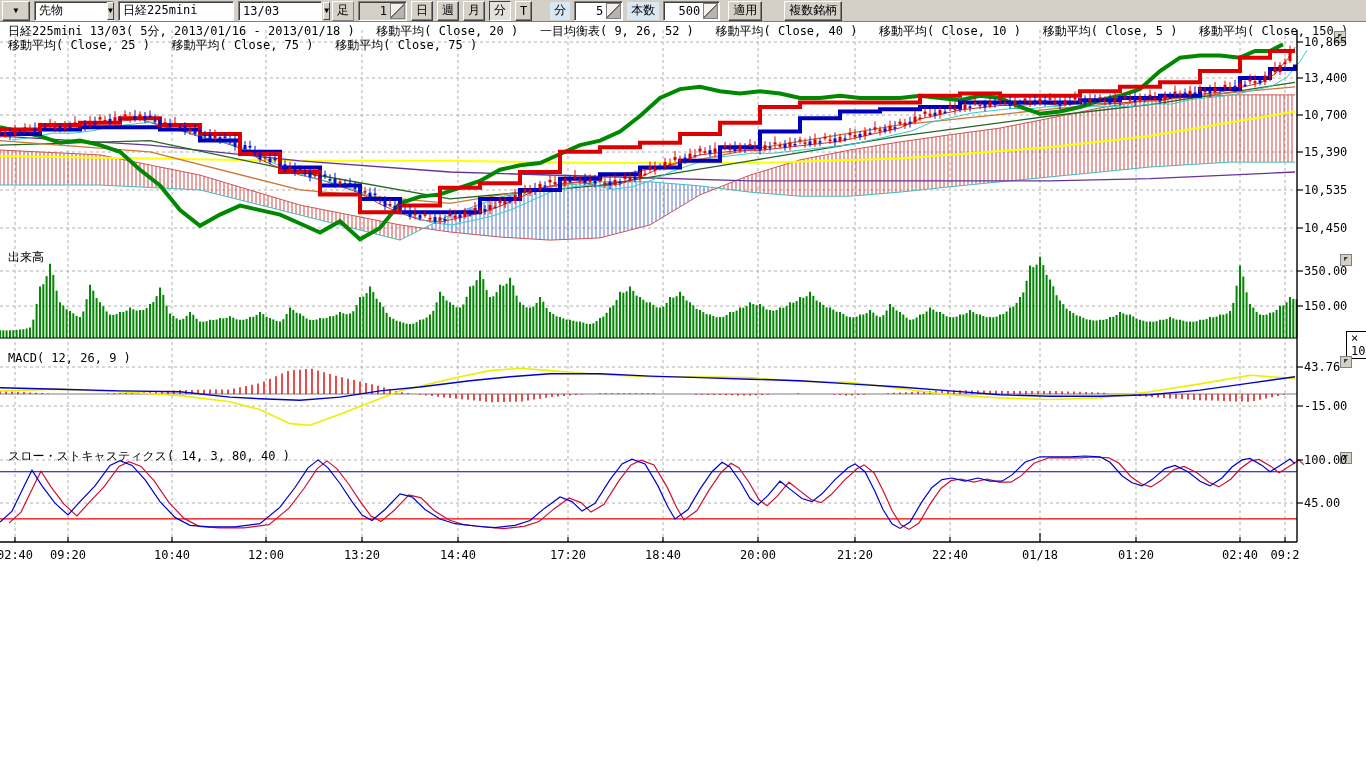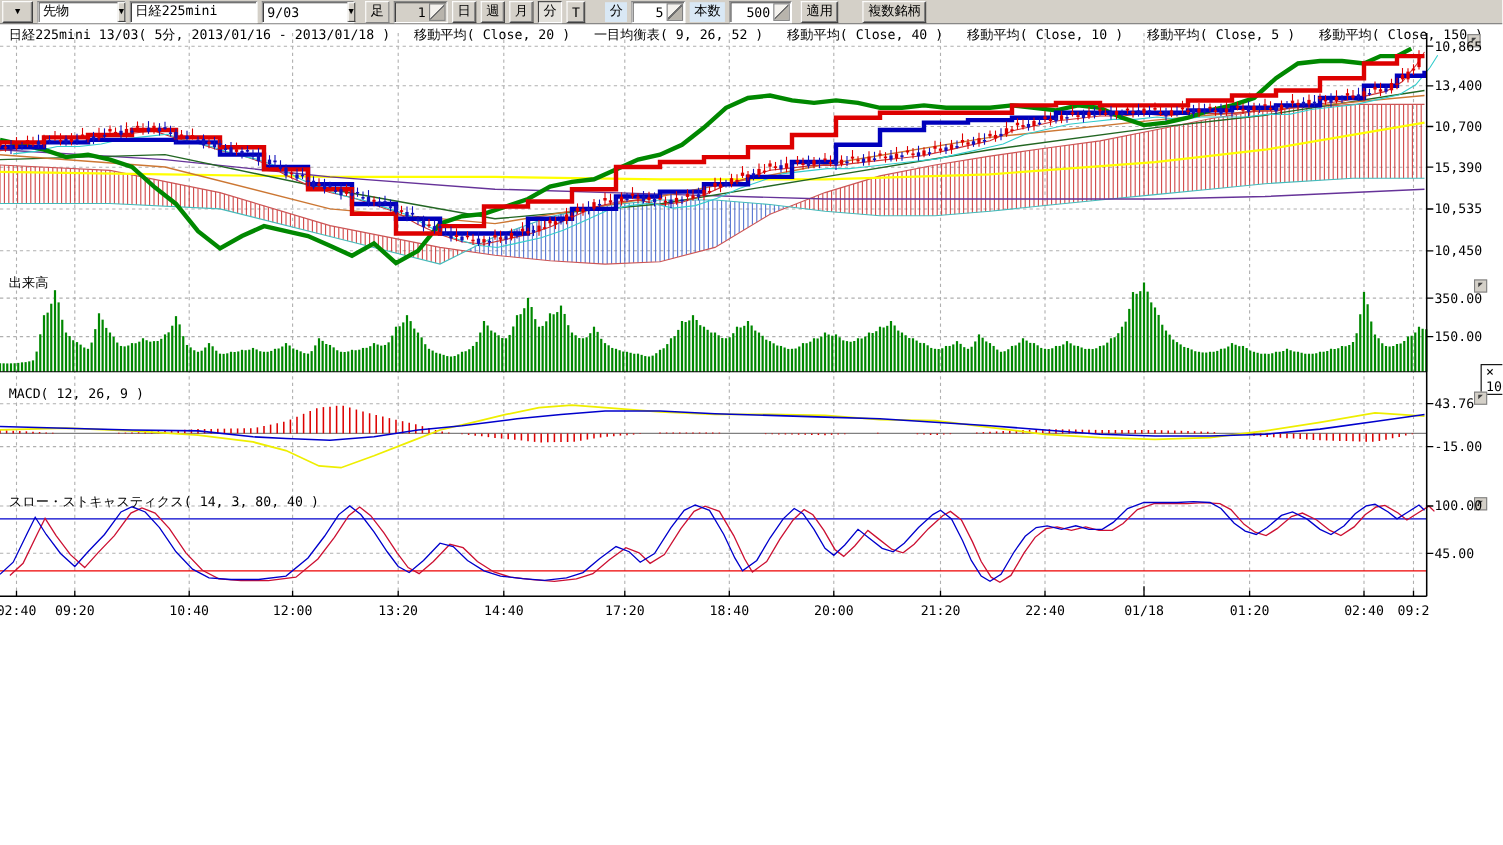--- a/index.html
+++ b/index.html
@@ -1537,21 +1537,21 @@
       </div>
     <div class="combo" style="width:78px">
       <span class="cv">先物</span>
       <span class="drop">▼</span>
     </div>
     <div class="combo" style="width:114px">
       <span class="cv">日経225mini</span>
       <span class="drop">▼</span>
     </div>
     <div class="combo" style="width:82px">
-      <span class="cv">9/03</span>
+      <span class="cv">13/03</span>
       <span class="drop">▼</span>
     </div>
     <div class="lbl3d" style="margin-left:6px">
         <span>足</span>
       </div>
     <div class="spin dis">
       <span class="sv">1</span>
       <span class="knob"></span>
     </div>
     <div class="btn">
@@ -1585,20 +1585,21 @@
     </div>
     <div class="btn" style="margin-left:4px">
         <span>適用</span>
       </div>
     <div class="btn" style="margin-left:18px">
         <span>複数銘柄</span>
       </div>
   </div>
 
   <div class="ov" style="left:8px;top:24px">日経225mini 13/03( 5分, 2013/01/16 - 2013/01/18 )   移動平均( Close, 20 )   一目均衡表( 9, 26, 52 )   移動平均( Close, 40 )   移動平均( Close, 10 )   移動平均( Close, 5 )   移動平均( Close, 150 )</div>
+  <div class="ov" style="left:8px;top:38px">移動平均( Close, 25 )   移動平均( Close, 75 )   移動平均( Close, 75 )</div>
   <div class="ov" style="left:8px;top:250px">出来高</div>
   <div class="ov" style="left:8px;top:351px">MACD( 12, 26, 9 )</div>
   <div class="ov" style="left:8px;top:449px">スロー・ストキャスティクス( 14, 3, 80, 40 )</div>
   <div id="mult">× 100</div>
 
   <div class="paneicon" style="left:1334px;top:31px">◤</div>
   <div class="paneicon" style="left:1340px;top:254px">◤</div>
   <div class="paneicon" style="left:1340px;top:356px">◤</div>
   <div class="paneicon" style="left:1340px;top:452px">◤</div>
 

